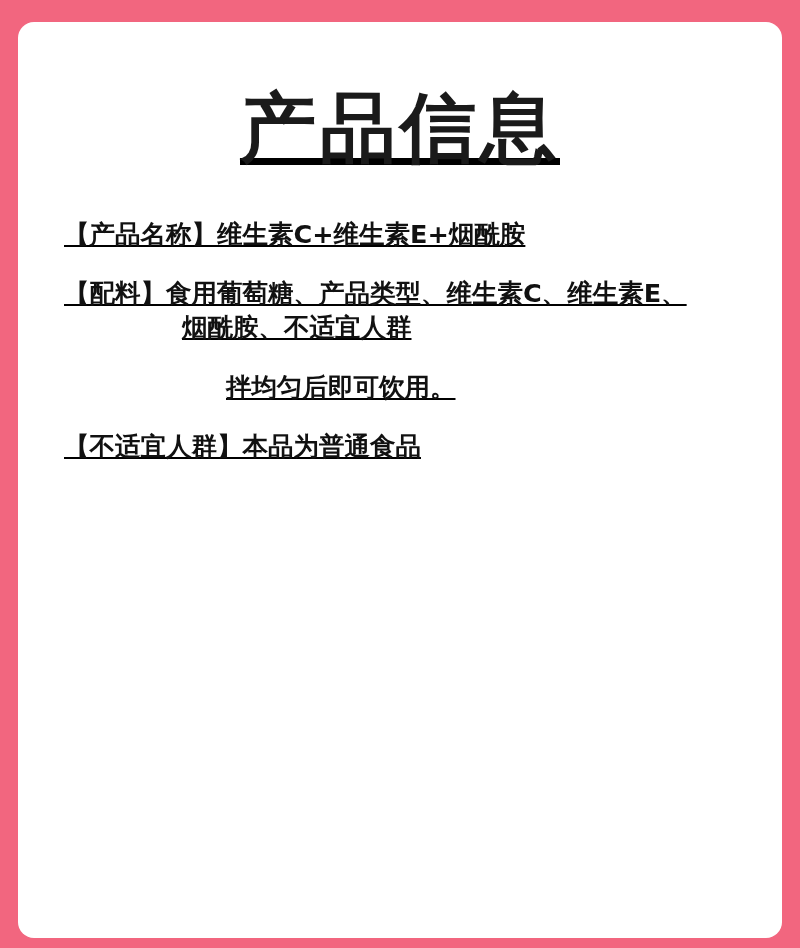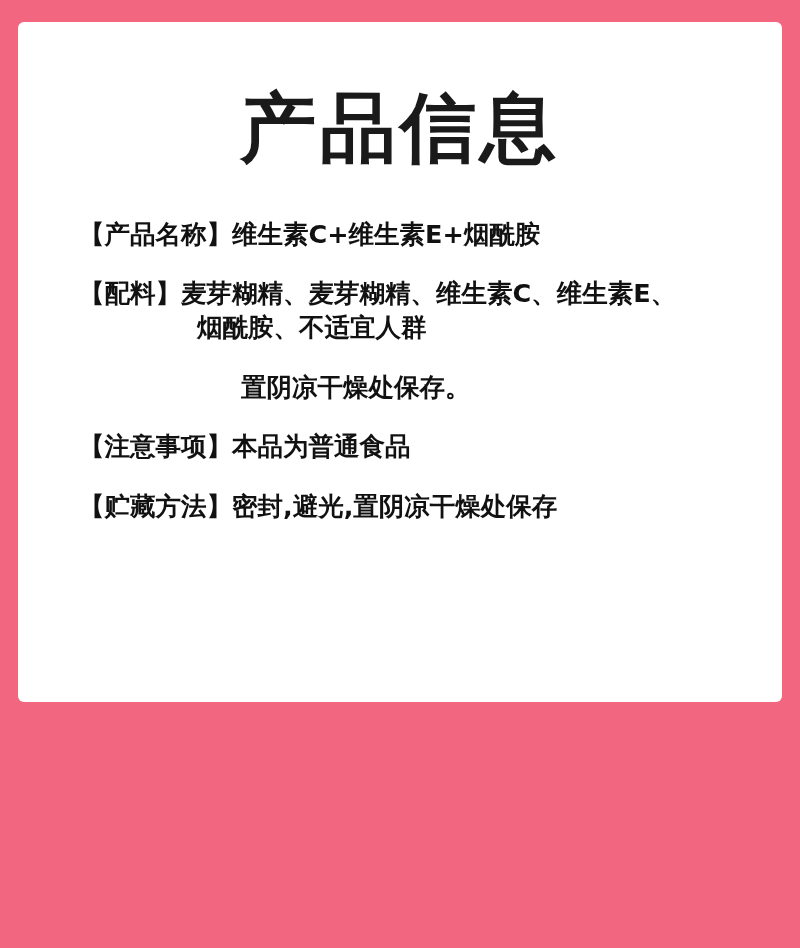--- a/index.html
+++ b/index.html
@@ -18,39 +18,40 @@
     width: 800px;
     height: 948px;
     background: #f2667f;
     box-sizing: border-box;
   }
   .card {
     position: absolute;
     left: 18px;
     top: 22px;
     width: 764px;
-    height: 680px;
+    height: 916px;
     background: #ffffff;
-    border-radius: 6px;
+    border-radius: 16px;
     box-sizing: border-box;
     padding: 0 44px;
+    text-decoration: underline;
   }
   .title {
     margin: 0;
     padding-top: 66px;
     text-align: center;
     font-size: 76px;
     line-height: 1.05;
     font-weight: bold;
     color: #1a1a1a;
     letter-spacing: 4px;
     font-family: "DejaVu Sans", "Liberation Sans", sans-serif;
   }
   .info-list {
-    margin: 15px;
+    margin: 0;
     padding: 0;
     list-style: none;
     margin-top: 50px;
   }
   .info-row {
     display: block;
     font-size: 25.5px;
     line-height: 1.32;
     color: #111111;
     font-weight: bold;
@@ -75,27 +76,24 @@
 
 <div class="page">
   <div class="card">
     <h1 class="title">产品信息</h1>
 
     <ul class="info-list">
       <li class="info-row">
         <span class="cont">【产品名称】维生素C+维生素E+烟酰胺</span>
       </li>
       <li class="info-row">
-        <span class="cont">【配料】麦芽糊精、麦芽糊精、维生素C、维生素E、</span>
+        <span class="cont">【配料】食用葡萄糖、产品类型、维生素C、维生素E、</span>
         <span class="cont-indent">烟酰胺、不适宜人群</span>
       </li>
       <li class="info-row">
-        <span class="cont-indent-2">置阴凉干燥处保存。</span>
+        <span class="cont-indent-2">拌均匀后即可饮用。</span>
       </li>
       <li class="info-row">
-        <span class="cont">【注意事项】本品为普通食品</span>
-      </li>
-      <li class="info-row">
-        <span class="cont">【贮藏方法】密封,避光,置阴凉干燥处保存</span>
+        <span class="cont">【不适宜人群】本品为普通食品</span>
       </li>
     </ul>
   </div>
 </div>
 
 </body></html>

